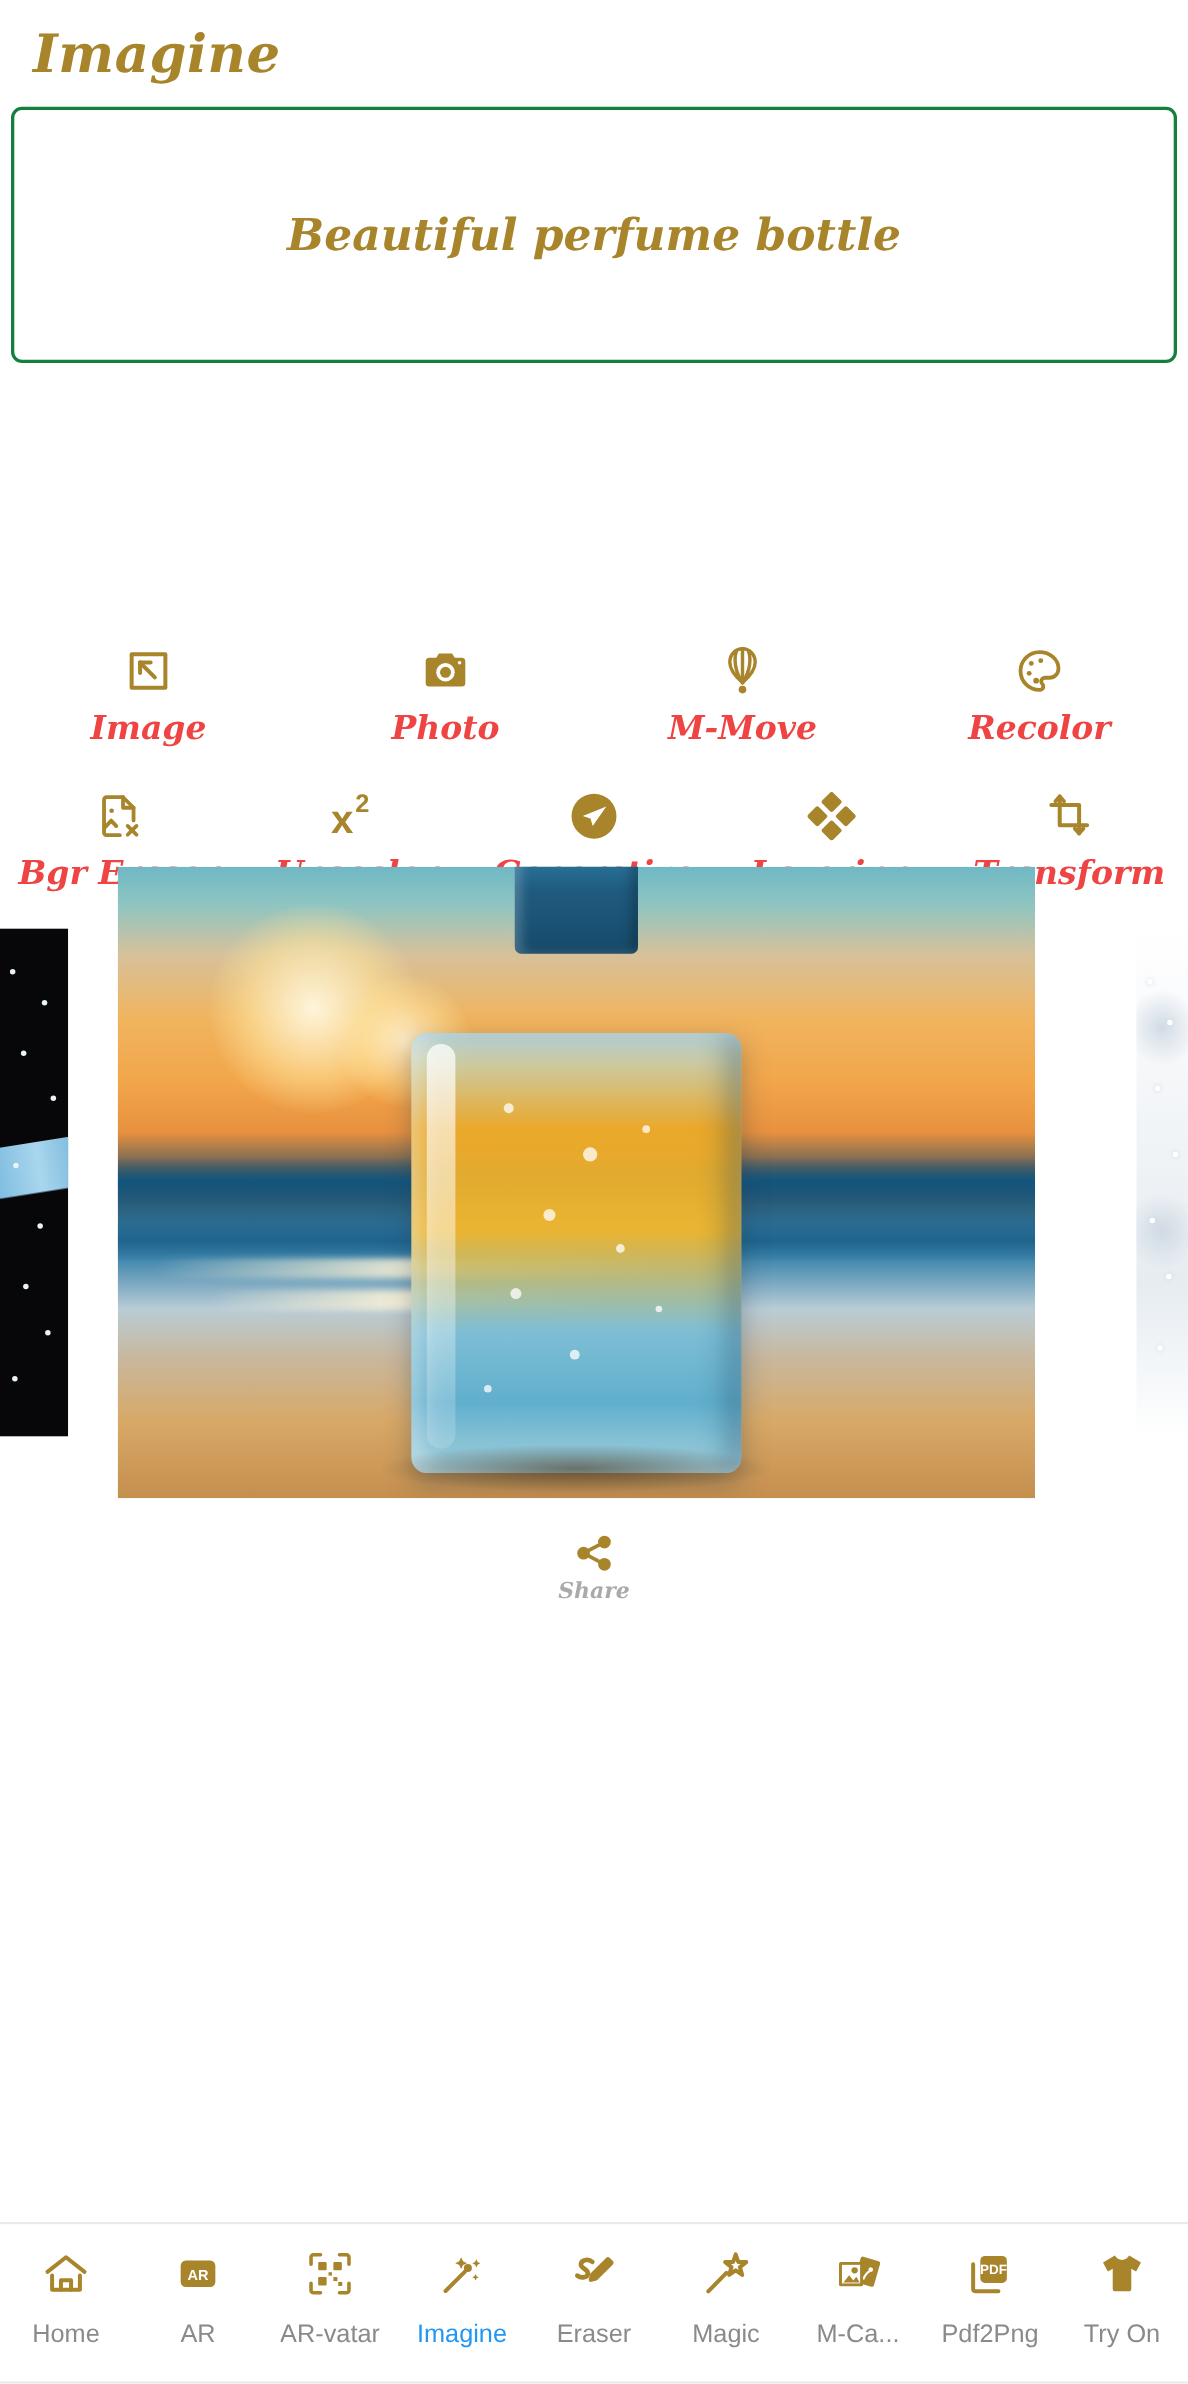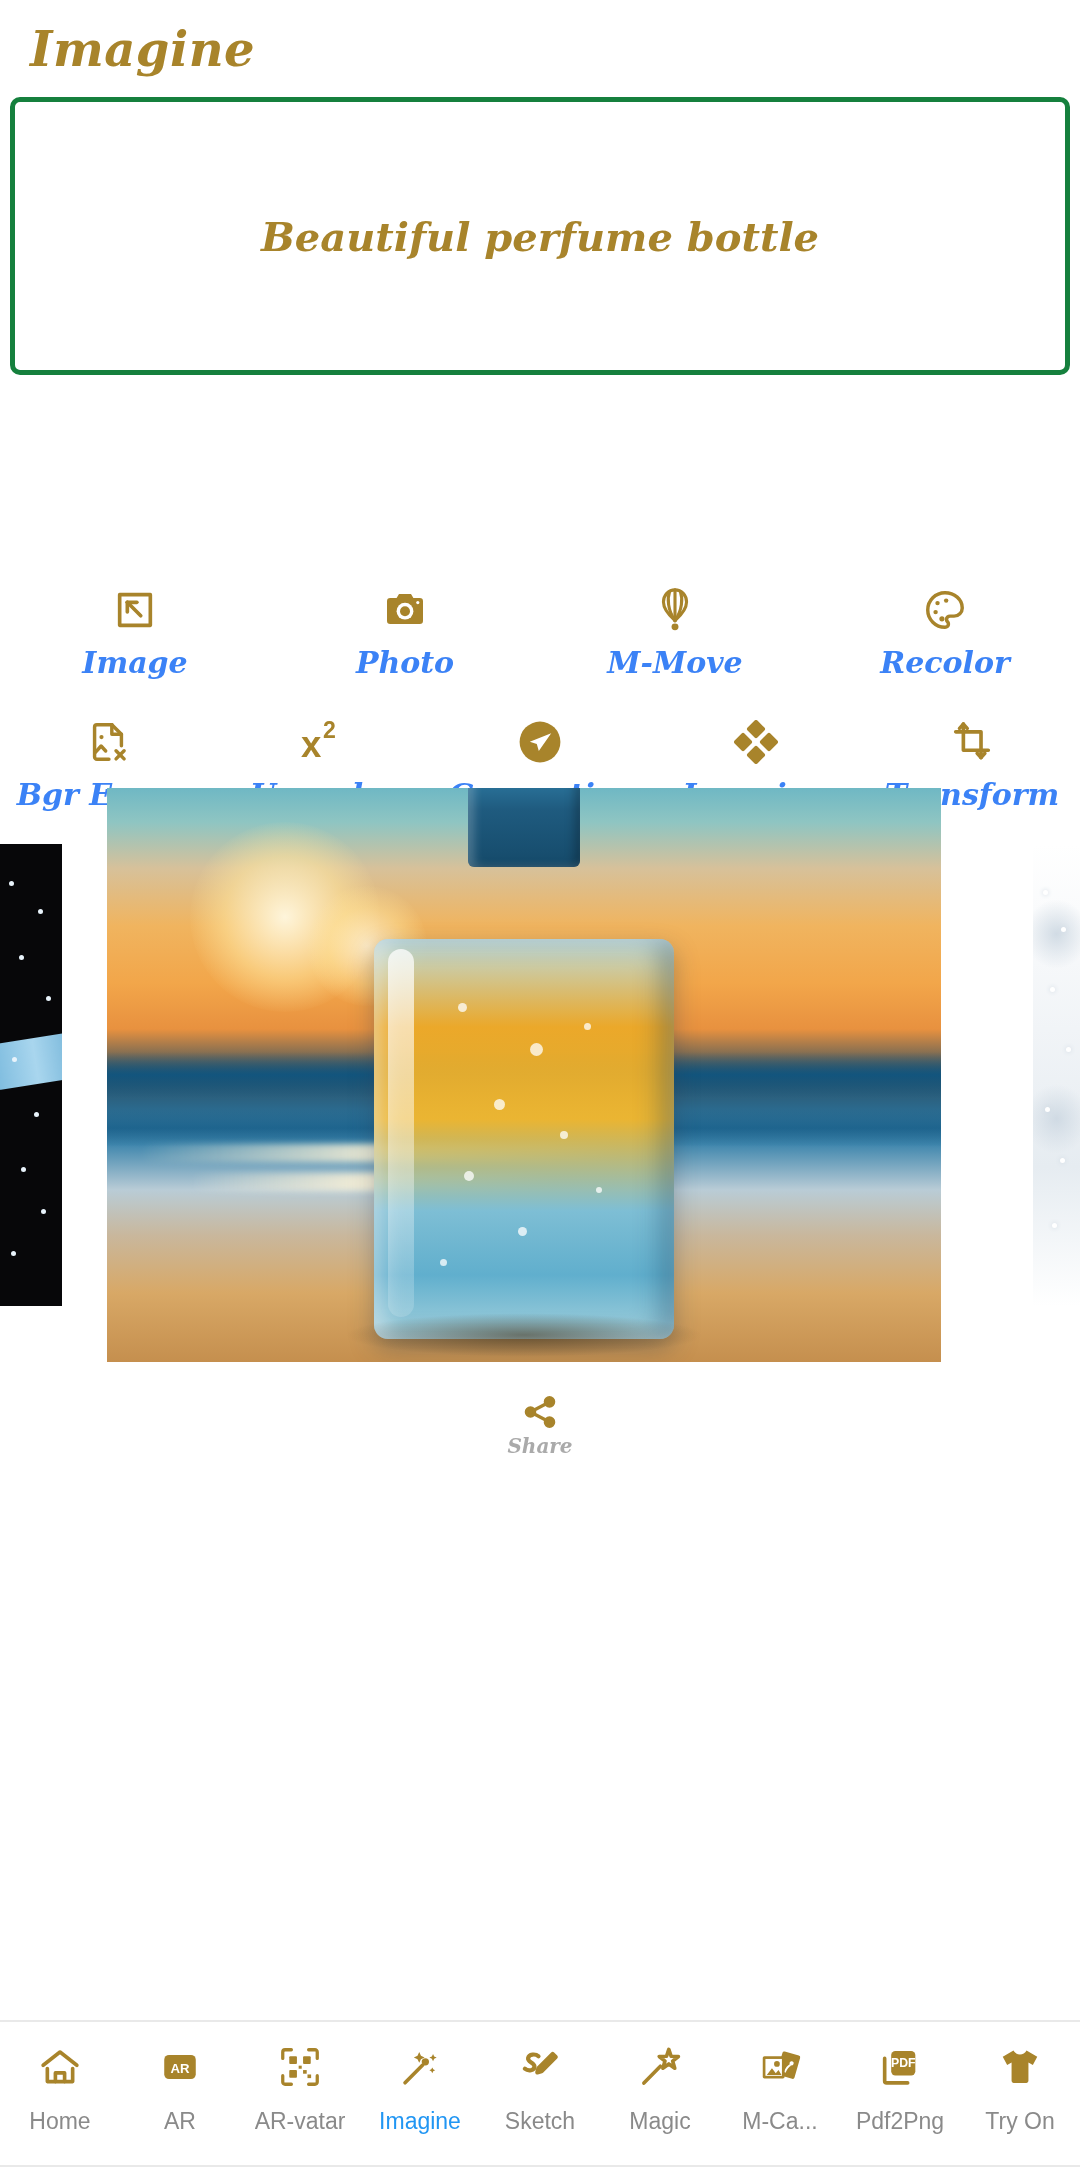--- a/index.html
+++ b/index.html
@@ -16,22 +16,22 @@
     position: absolute; left: 30px; top: 18px;
     font-family: "DejaVu Serif", serif;
     font-style: italic; font-weight: 700;
     font-size: 48px; line-height: 62px;
     color: #a8842b; letter-spacing: 0.5px;
   }
 
   
   .prompt-box {
     position: absolute; left: 10px; top: 97px;
-    width: 1060px; height: 278px;
-    border: 5px solid #15803d; border-radius: 10px;
+    width: 1060px; height: 233px;
+    border: 3px solid #15803d; border-radius: 10px;
     background: #ffffff;
     display: flex; align-items: center; justify-content: center;
   }
   .prompt-text {
     font-family: "DejaVu Serif", serif;
     font-style: italic; font-weight: 700;
     font-size: 40px; color: #a8842b;
     text-align: center; padding: 0 30px;
   }
 
@@ -50,21 +50,21 @@
     height: 54px; width: 60px;
     display: flex; align-items: center; justify-content: center;
     color: #a8842b;
   }
   .tool-icon svg { display:block; }
   .tool-label {
     margin-top: 6px;
     font-family: "DejaVu Serif", serif;
     font-style: italic; font-weight: 700;
     font-size: 30px; line-height: 40px;
-    color: #3b82f6; white-space: nowrap;
+    color: #ef4444; white-space: nowrap;
   }
   .tool-row.row2 { margin-top: 24px; }
 
   
   .carousel {
     position: absolute; left: 0; top: 788px;
     width: 1080px; height: 574px;
   }
   .slide { position: absolute; top: 0; overflow: hidden; }
   .slide.main {
@@ -463,21 +463,21 @@
       <span class="nav-label">Imagine</span>
     </div>
 
     <div class="nav-item">
       <span class="nav-icon">
         <svg width="46" height="46" viewBox="0 0 24 24" fill="none" stroke="currentColor" stroke-width="2.2" stroke-linecap="round" stroke-linejoin="round">
           <path d="M11.2 6.4c-1.5-1.4-5-1.3-5.4 1 -.35 2.1 3.2 2.3 3.3 4.3 .1 2.3-3.3 2.6-5 1.2"></path>
           <path d="M18.6 5.2l1.6 1.6-7.4 7.4-2.2.6.6-2.2 7.4-7.4z" fill="currentColor"></path>
         </svg>
       </span>
-      <span class="nav-label">Sketch</span>
+      <span class="nav-label">Eraser</span>
     </div>
 
     <div class="nav-item">
       <span class="nav-icon">
         <svg width="46" height="46" viewBox="0 0 24 24" fill="none" stroke="currentColor" stroke-width="1.9" stroke-linecap="round" stroke-linejoin="round">
           <path d="M3.6 20.4L12.2 11.6"></path>
           <path d="M16.6 2.8l1.2 3.6 3.8.1-3 2.4 1.1 3.7-3.1-2.2-3.1 2.2 1.1-3.7-3-2.4 3.8-.1z"></path>
         </svg>
       </span>
       <span class="nav-label">Magic</span>

